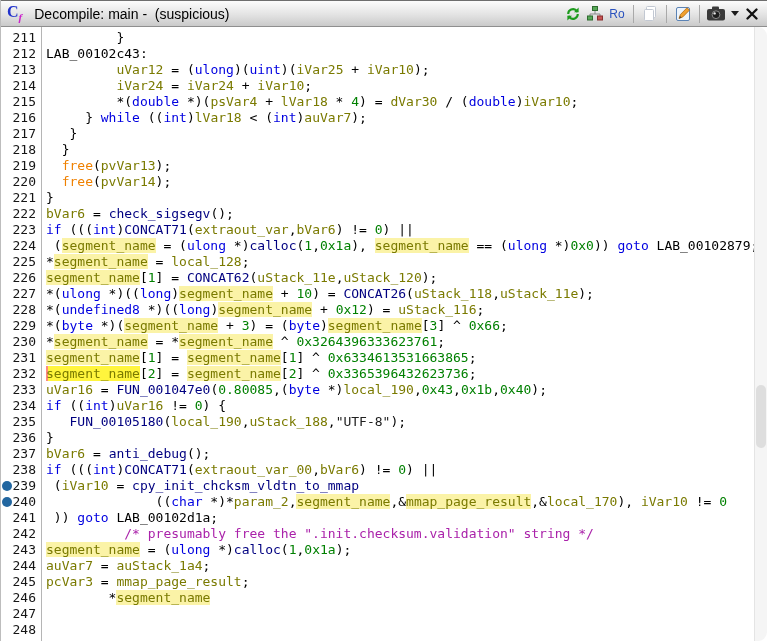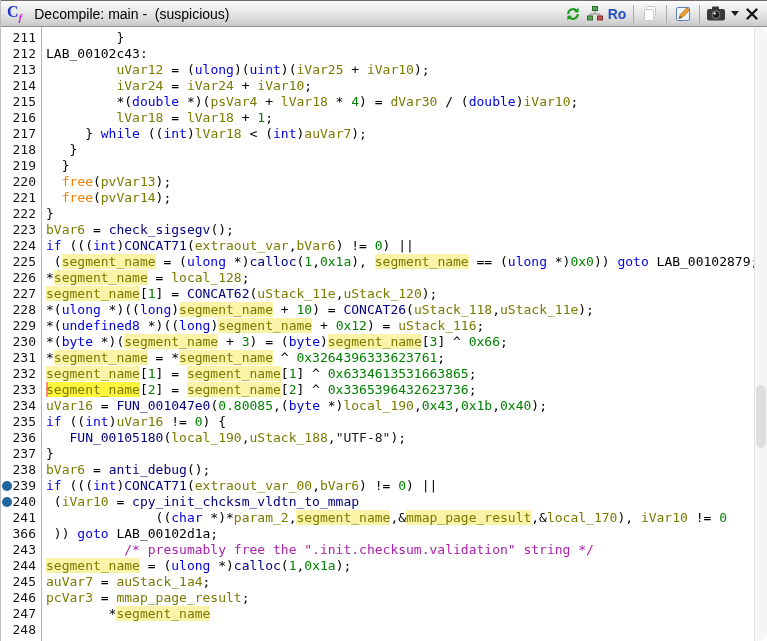--- a/index.html
+++ b/index.html
@@ -16,21 +16,21 @@
   .cf-c{font-weight:bold;font-size:16px;color:var(--c-icon_c,#2233cc);}
   .cf-f{font-weight:bold;font-style:italic;font-size:11px;color:var(--c-icon_f,#cc22cc);
         vertical-align:-4px;}
   .title-text{font-family:"Liberation Sans",sans-serif;font-size:14px;color:var(--c-title_text,#000);
               margin-left:12px;white-space:pre;}
   .tb-spacer{flex:1;}
   .tb-icons{display:flex;align-items:center;}
   .tb-btn{width:22px;height:20px;display:flex;align-items:center;justify-content:center;
           flex:0 0 auto;}
   .tb-sep{width:1px;height:18px;background:#a9a9a9;margin:0 5px;flex:0 0 auto;}
-  .ro-label{font-family:"Liberation Sans",sans-serif;font-weight:bold;font-size:14px;
+  .ro-label{font-family:"Liberation Sans",sans-serif;font-weight:normal;font-size:12px;
             color:var(--c-ro,#2a52be);}
   .dd-arrow{width:0;height:0;border-left:4px solid transparent;border-right:4px solid transparent;
             border-top:5px solid #1c1c1c;}
   
   .main{flex:1;display:flex;position:relative;overflow:hidden;background:#fff;border-radius:9px;}
   .gutter{width:41px;flex:0 0 41px;box-sizing:border-box;border-right:1px solid #b5b5b5;
           padding-top:3px;background:#fff;}
   .gut-row{height:16px;line-height:16px;position:relative;font-size:13px;text-align:right;
            padding-right:5px;color:#151515;}
   .dot{position:absolute;left:1px;top:3px;width:10px;height:10px;border-radius:50%;
@@ -156,36 +156,35 @@
         <div class="gut-row"><span>232</span></div>
         <div class="gut-row"><span>233</span></div>
         <div class="gut-row"><span>234</span></div>
         <div class="gut-row"><span>235</span></div>
         <div class="gut-row"><span>236</span></div>
         <div class="gut-row"><span>237</span></div>
         <div class="gut-row"><span>238</span></div>
         <div class="gut-row"><span class="dot"></span><span>239</span></div>
         <div class="gut-row"><span class="dot"></span><span>240</span></div>
         <div class="gut-row"><span>241</span></div>
-        <div class="gut-row"><span>366</span></div>
+        <div class="gut-row"><span>242</span></div>
         <div class="gut-row"><span>243</span></div>
         <div class="gut-row"><span>244</span></div>
         <div class="gut-row"><span>245</span></div>
         <div class="gut-row"><span>246</span></div>
         <div class="gut-row"><span>247</span></div>
         <div class="gut-row"><span>248</span></div>
         <div class="gut-row"><span></span></div>
       </div>
     <div class="codecol">
         <div class="code-row"><span>         }</span></div>
         <div class="code-row"><span>LAB_00102c43:</span></div>
         <div class="code-row"><span>         </span><span class="tk-v">uVar12</span><span> = (</span><span class="tk-t">ulong</span><span>)(</span><span class="tk-t">uint</span><span>)(</span><span class="tk-v">iVar25</span><span> + </span><span class="tk-v">iVar10</span><span>);</span></div>
         <div class="code-row"><span>         </span><span class="tk-v">iVar24</span><span> = </span><span class="tk-v">iVar24</span><span> + </span><span class="tk-v">iVar10</span><span>;</span></div>
         <div class="code-row"><span>         *(</span><span class="tk-t">double</span><span> *)(</span><span class="tk-v">psVar4</span><span> + </span><span class="tk-v">lVar18</span><span> * </span><span class="tk-c">4</span><span>) = </span><span class="tk-v">dVar30</span><span> / (</span><span class="tk-t">double</span><span>)</span><span class="tk-v">iVar10</span><span>;</span></div>
-        <div class="code-row"><span>         </span><span class="tk-v">lVar18</span><span> = </span><span class="tk-v">lVar18</span><span> + </span><span class="tk-c">1</span><span>;</span></div>
         <div class="code-row"><span>     } </span><span class="tk-t">while</span><span> ((</span><span class="tk-t">int</span><span>)</span><span class="tk-v">lVar18</span><span> &lt; (</span><span class="tk-t">int</span><span>)</span><span class="tk-v">auVar7</span><span>);</span></div>
         <div class="code-row"><span>   }</span></div>
         <div class="code-row"><span>  }</span></div>
         <div class="code-row"><span>  </span><span class="tk-e">free</span><span>(</span><span class="tk-v">pvVar13</span><span>);</span></div>
         <div class="code-row"><span>  </span><span class="tk-e">free</span><span>(</span><span class="tk-v">pvVar14</span><span>);</span></div>
         <div class="code-row"><span>}</span></div>
         <div class="code-row"><span class="tk-v">bVar6</span><span> = </span><span class="tk-f">check_sigsegv</span><span>();</span></div>
         <div class="code-row"><span class="tk-t">if</span><span> (((</span><span class="tk-t">int</span><span>)</span><span class="tk-f">CONCAT71</span><span>(</span><span class="tk-v">extraout_var</span><span>,</span><span class="tk-v">bVar6</span><span>) != </span><span class="tk-c">0</span><span>) ||</span></div>
         <div class="code-row"><span> (</span><span class="tk-h">segment_name</span><span> = (</span><span class="tk-t">ulong</span><span> *)</span><span class="tk-f">calloc</span><span>(</span><span class="tk-c">1</span><span>,</span><span class="tk-c">0x1a</span><span>), </span><span class="tk-h">segment_name</span><span> == (</span><span class="tk-t">ulong</span><span> *)</span><span class="tk-c">0x0</span><span>)) </span><span class="tk-t">goto</span><span> LAB_00102879;</span></div>
         <div class="code-row"><span>*</span><span class="tk-h">segment_name</span><span> = </span><span class="tk-v">local_128</span><span>;</span></div>

